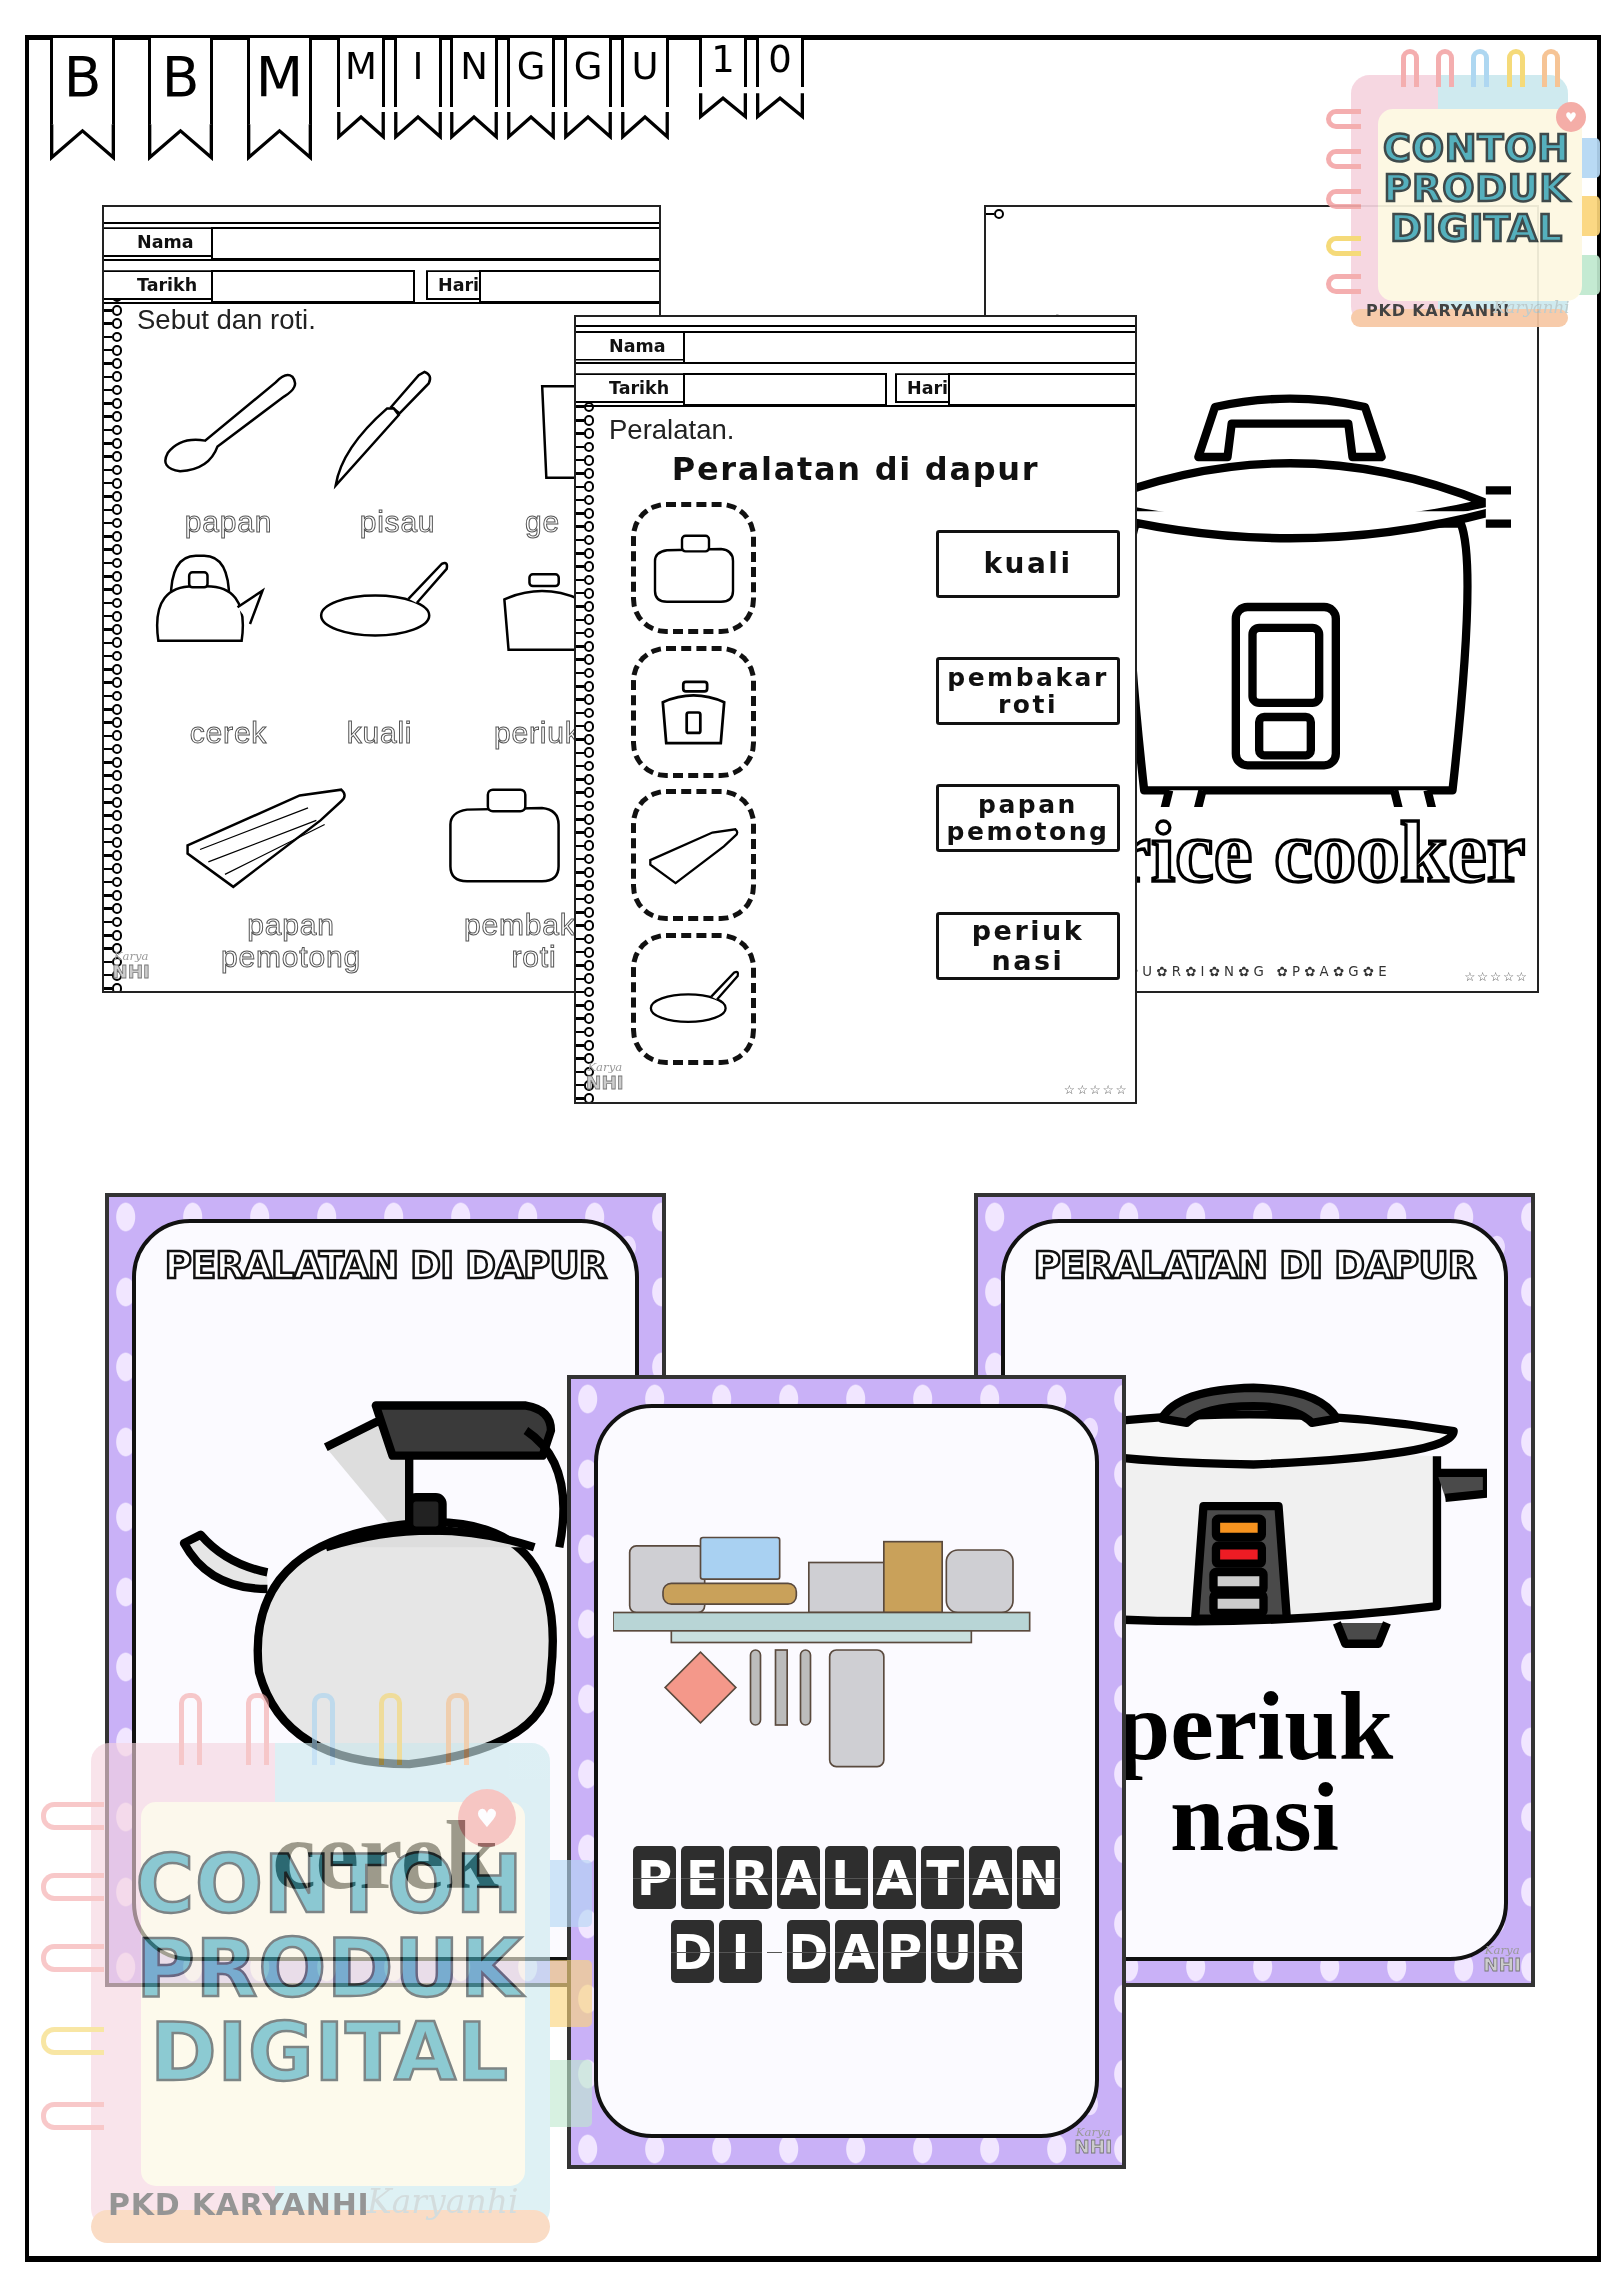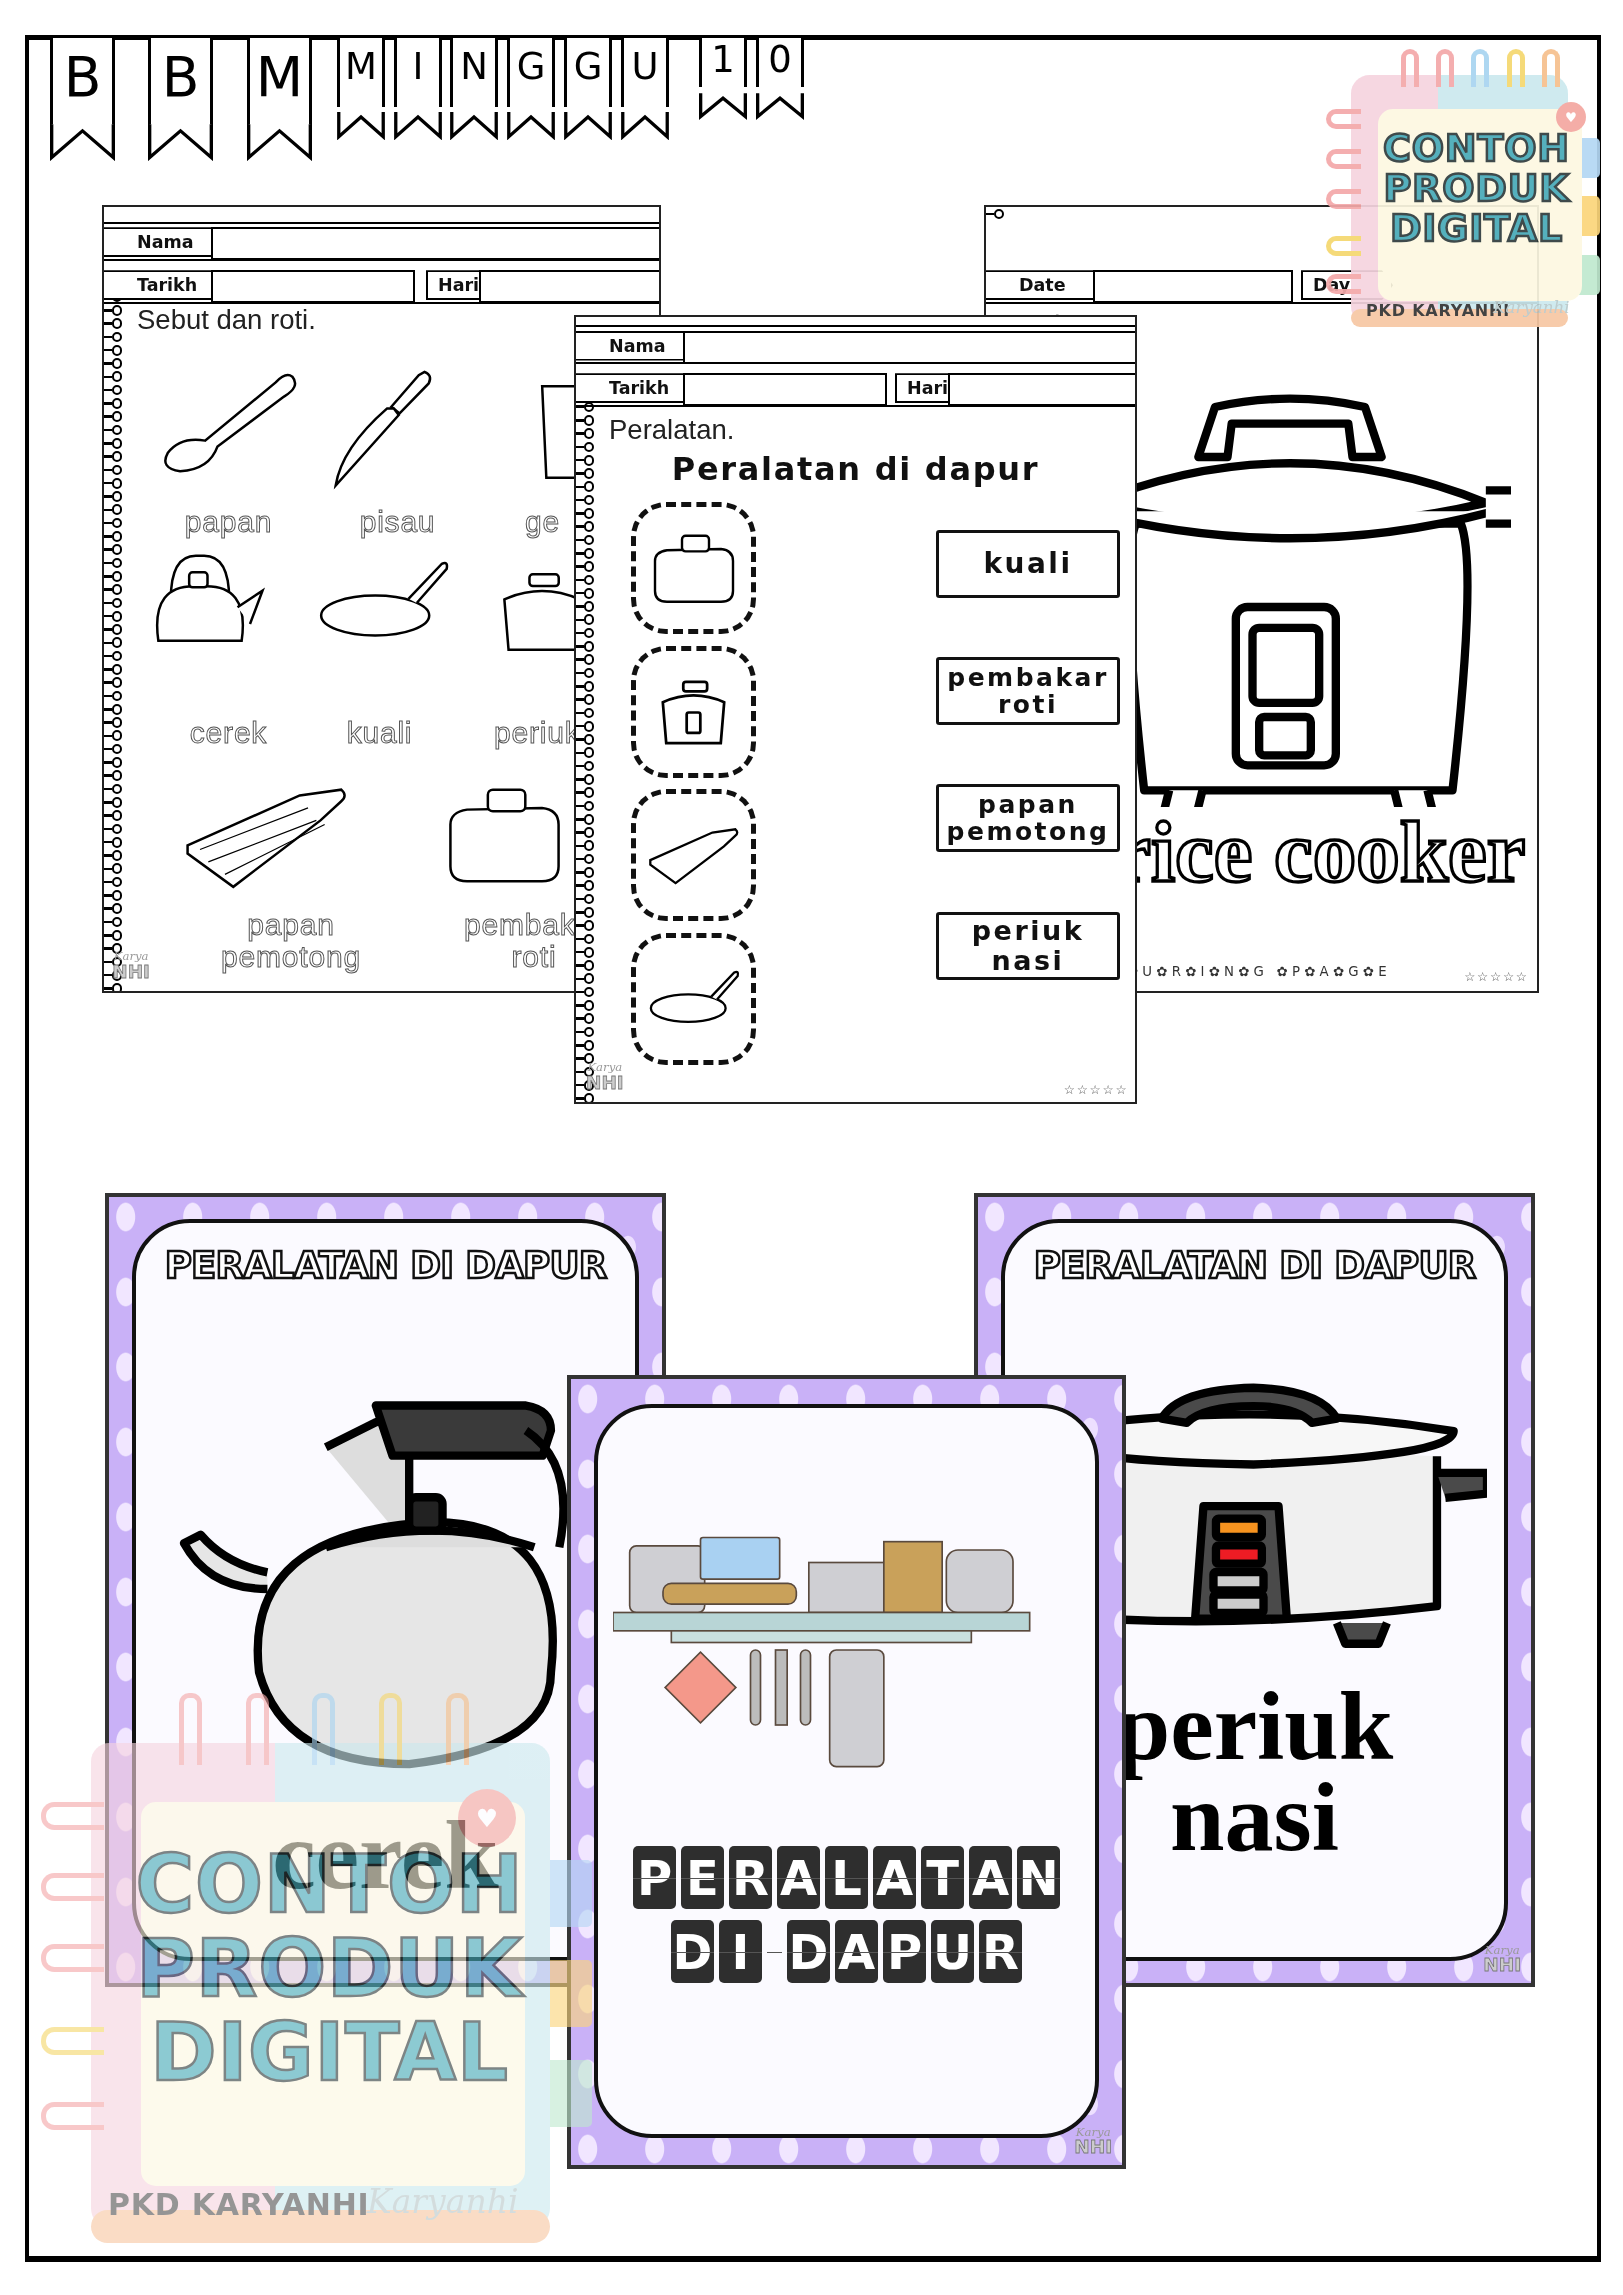--- a/index.html
+++ b/index.html
@@ -121,25 +121,20 @@
     <svg width="48" height="27" viewBox="0 0 58 32">
         <polyline points="2,0 2,28 29,6 56,28 56,0" fill="#fff" stroke="#000" stroke-width="4"></polyline>
       </svg>
     </div>
 </div>
 
 <div class="sheet" style="left:984px;top:205px;width:555px;height:788px;">
   <div class="spiral">
       <i></i>
     </div>
-  <div class="hdr-row" style="top:60px;border-top:none;">
-    <div class="tag" style="left:0;width:125px;">Date</div>
-    <div class="field" style="left:107px;width:200px;"></div>
-    <div class="tag" style="left:315px;width:92px;border-left:2.5px solid #000;padding-left:10px;">Day</div>
-  </div>
   <div class="instr" style="left:33px;top:102px;color:#bbb;">Colour.</div>
   <svg class="ico" style="left:83px;top:150px;" width="442" height="450" viewBox="0 0 530 540">
     <g fill="#fff" stroke="#000" stroke-width="10" stroke-linejoin="round">
       <path d="M90 520 Q60 250 80 200 L470 200 Q490 250 460 520 Z"></path>
       <path d="M30 175 Q265 80 500 175 Q265 230 30 175 Z"></path>
       <path d="M20 185 Q265 250 510 185"></path>
       <path d="M155 120 L175 60 Q265 40 355 60 L375 120 L340 120 L335 80 L195 80 L190 120 Z"></path>
       <path d="M500 160 L540 160 L540 200 L500 200"></path>
       <rect x="200" y="300" width="120" height="190" rx="14"></rect>
       <rect x="220" y="325" width="80" height="90" rx="8"></rect>

